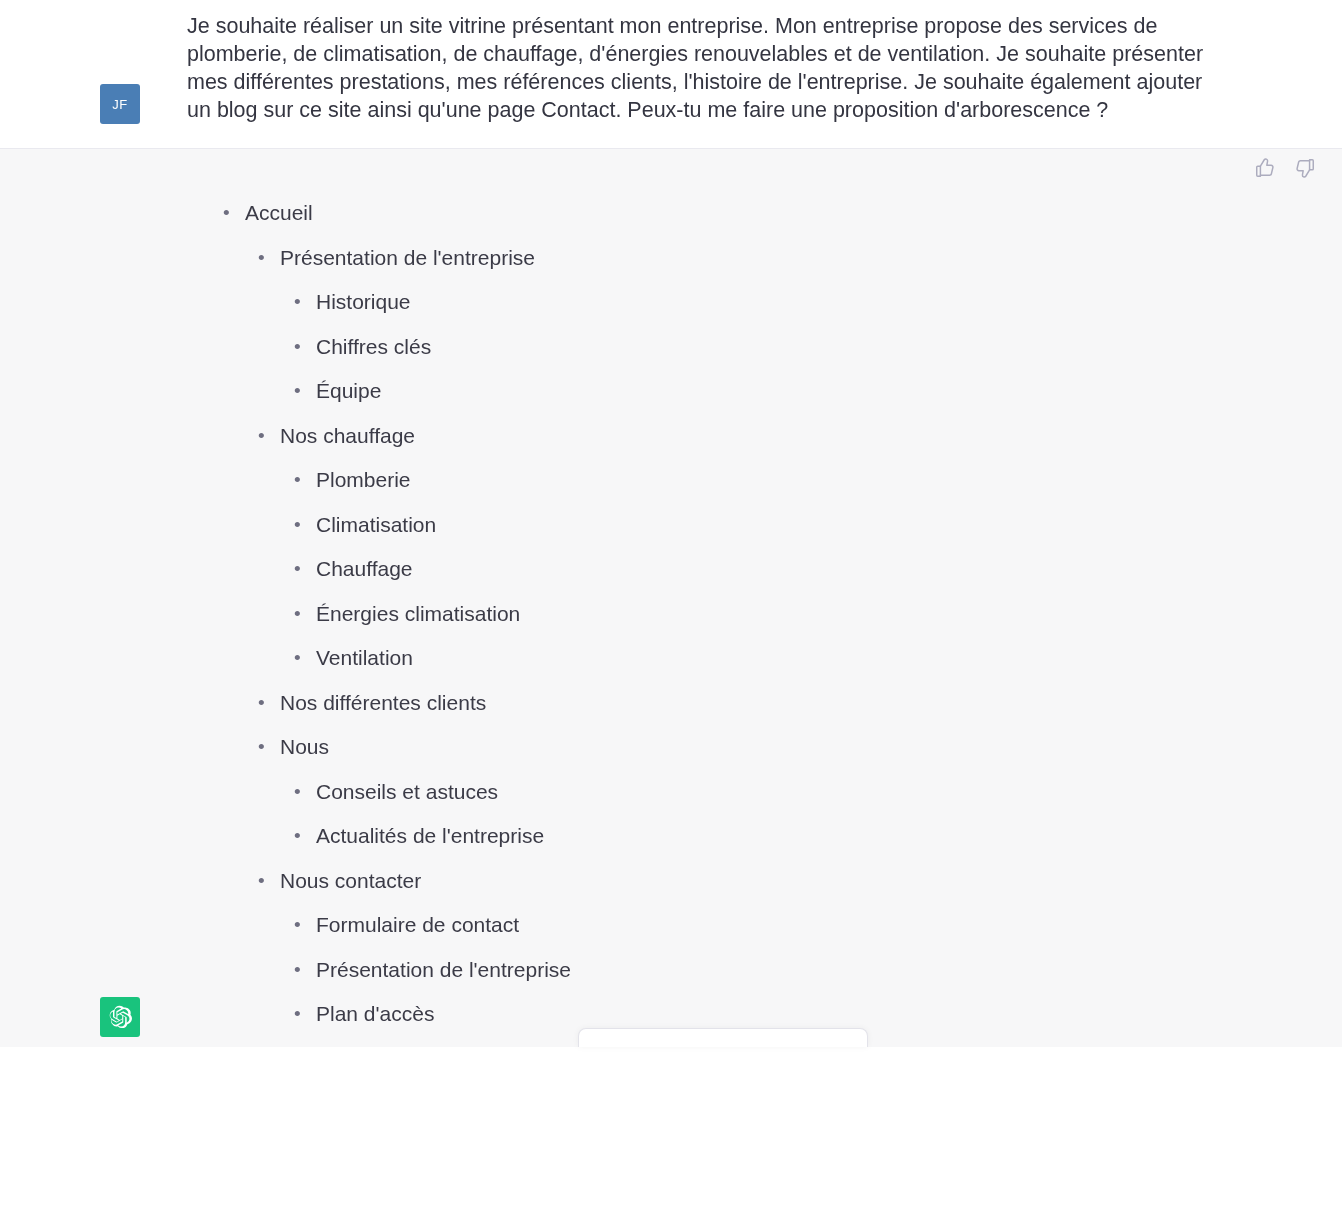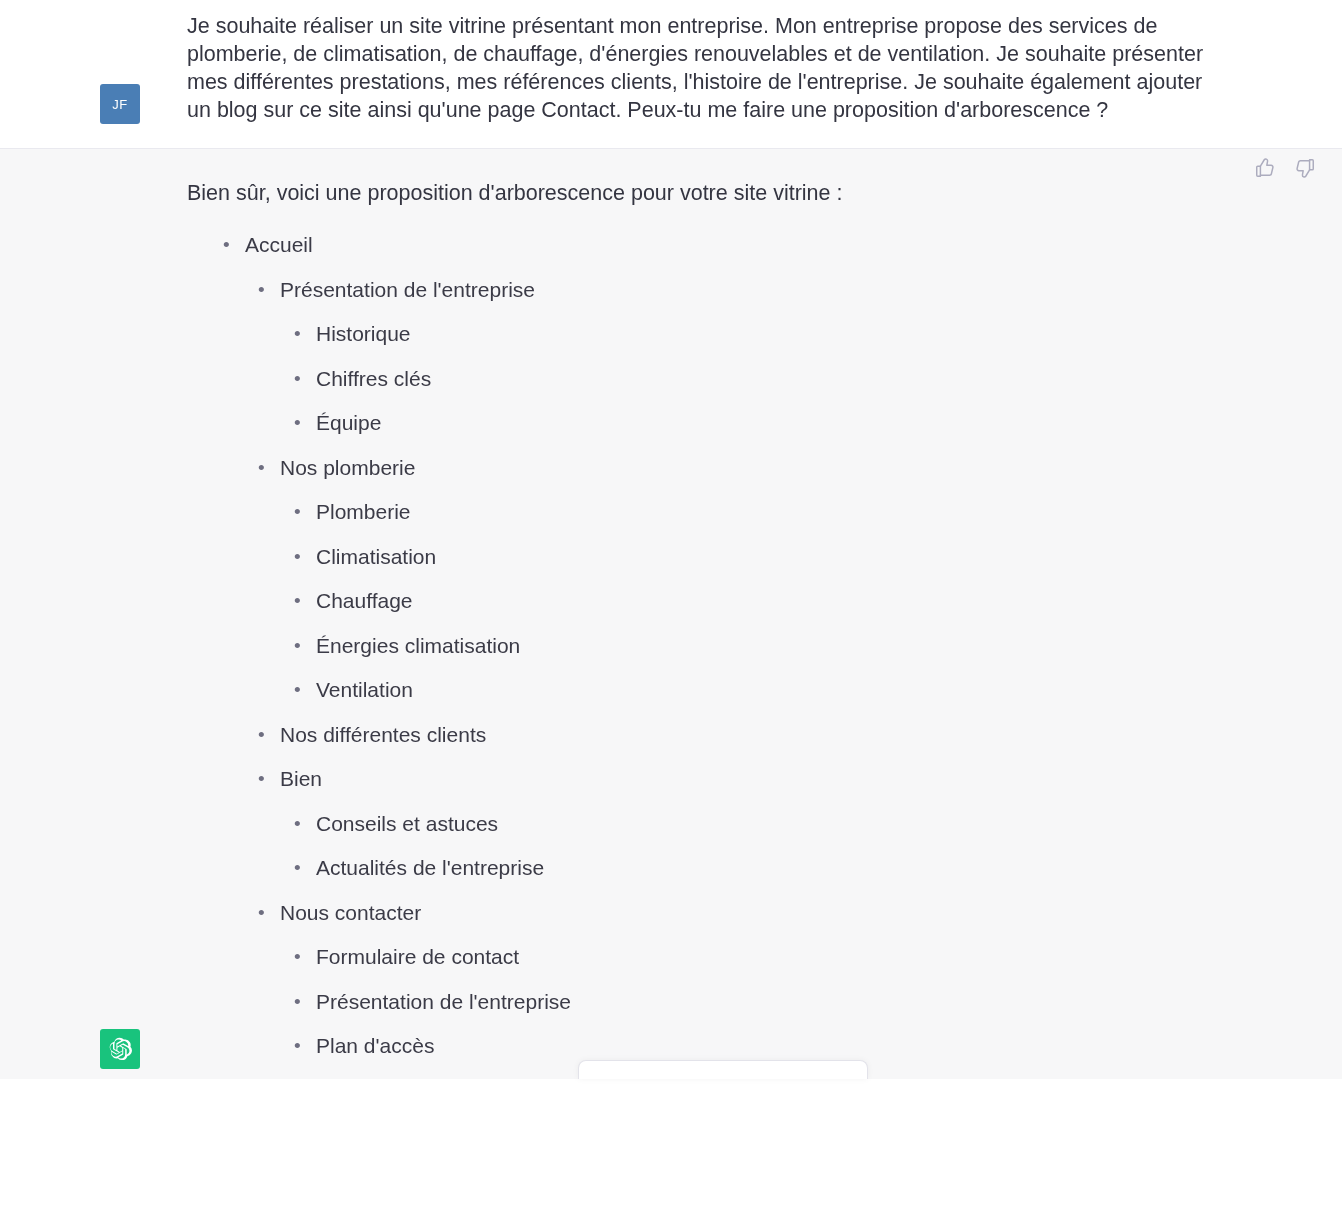--- a/index.html
+++ b/index.html
@@ -174,21 +174,20 @@
           </svg>
       </span>
     </div>
     <div class="turn-inner">
       <div class="avatar assistant-avatar">
         <svg viewBox="0 0 24 24" fill="#ffffff" aria-hidden="true">
           <path d="M21.6 10a5.1 5.1 0 0 0-.44-4.2 5.2 5.2 0 0 0-5.6-2.5A5.1 5.1 0 0 0 11.7 1.6a5.2 5.2 0 0 0-4.96 3.6A5.1 5.1 0 0 0 3.3 7.7a5.2 5.2 0 0 0 .64 6.1 5.1 5.1 0 0 0 .44 4.2 5.2 5.2 0 0 0 5.6 2.5 5.1 5.1 0 0 0 3.86 1.7 5.2 5.2 0 0 0 4.96-3.6 5.1 5.1 0 0 0 3.44-2.5 5.2 5.2 0 0 0-.64-6.1zM12.9 20.7a3.86 3.86 0 0 1-2.48-.9l.12-.07 4.12-2.38a.67.67 0 0 0 .34-.58V11l1.74 1.01a.06.06 0 0 1 .03.05v4.81a3.88 3.88 0 0 1-3.87 3.83zM4.6 17.15a3.86 3.86 0 0 1-.46-2.6l.12.07 4.12 2.38a.67.67 0 0 0 .68 0l5.03-2.9v2.01a.06.06 0 0 1-.03.06l-4.17 2.4a3.88 3.88 0 0 1-5.29-1.42zM3.52 8.6a3.86 3.86 0 0 1 2.02-1.7v4.9a.66.66 0 0 0 .33.57l5.02 2.9-1.74 1a.06.06 0 0 1-.06 0L4.88 13.9A3.88 3.88 0 0 1 3.52 8.6zm14.3 3.33l-5.03-2.9 1.74-1a.06.06 0 0 1 .06 0l4.18 2.4a3.87 3.87 0 0 1-.6 6.99v-4.9a.66.66 0 0 0-.35-.59zm1.73-2.6l-.12-.08-4.11-2.4a.67.67 0 0 0-.68 0L9.6 9.76V7.75a.06.06 0 0 1 .03-.06l4.17-2.4a3.87 3.87 0 0 1 5.75 4zM8.66 12.9l-1.74-1a.06.06 0 0 1-.03-.05V7.04a3.87 3.87 0 0 1 6.35-2.97l-.12.07-4.12 2.38a.67.67 0 0 0-.34.58zm.94-2.04l2.24-1.29 2.24 1.29v2.58l-2.24 1.29-2.24-1.29z"></path>
         </svg>
       </div>
       <div class="message-body">
-        <div class="assistant-intro">Bien sûr, voici une proposition d'arborescence pour votre site vitrine :</div>
 
         <ul class="tree level-1">
           <li>
             <span class="bullet">•</span>
             <span>Accueil</span>
             <ul class="tree level-2">
 
               <li>
                 <span class="bullet">•</span>
                 <span>Présentation de l'entreprise</span>
@@ -203,21 +202,21 @@
                   </li>
                   <li>
                     <span class="bullet">•</span>
                     <span>Équipe</span>
                   </li>
                 </ul>
               </li>
 
               <li>
                 <span class="bullet">•</span>
-                <span>Nos plomberie</span>
+                <span>Nos chauffage</span>
                 <ul class="tree level-3">
                   <li>
                     <span class="bullet">•</span>
                     <span>Plomberie</span>
                   </li>
                   <li>
                     <span class="bullet">•</span>
                     <span>Climatisation</span>
                   </li>
                   <li>
@@ -235,21 +234,21 @@
                 </ul>
               </li>
 
               <li>
                 <span class="bullet">•</span>
                 <span>Nos différentes clients</span>
               </li>
 
               <li>
                 <span class="bullet">•</span>
-                <span>Bien</span>
+                <span>Nous</span>
                 <ul class="tree level-3">
                   <li>
                     <span class="bullet">•</span>
                     <span>Conseils et astuces</span>
                   </li>
                   <li>
                     <span class="bullet">•</span>
                     <span>Actualités de l'entreprise</span>
                   </li>
                 </ul>

